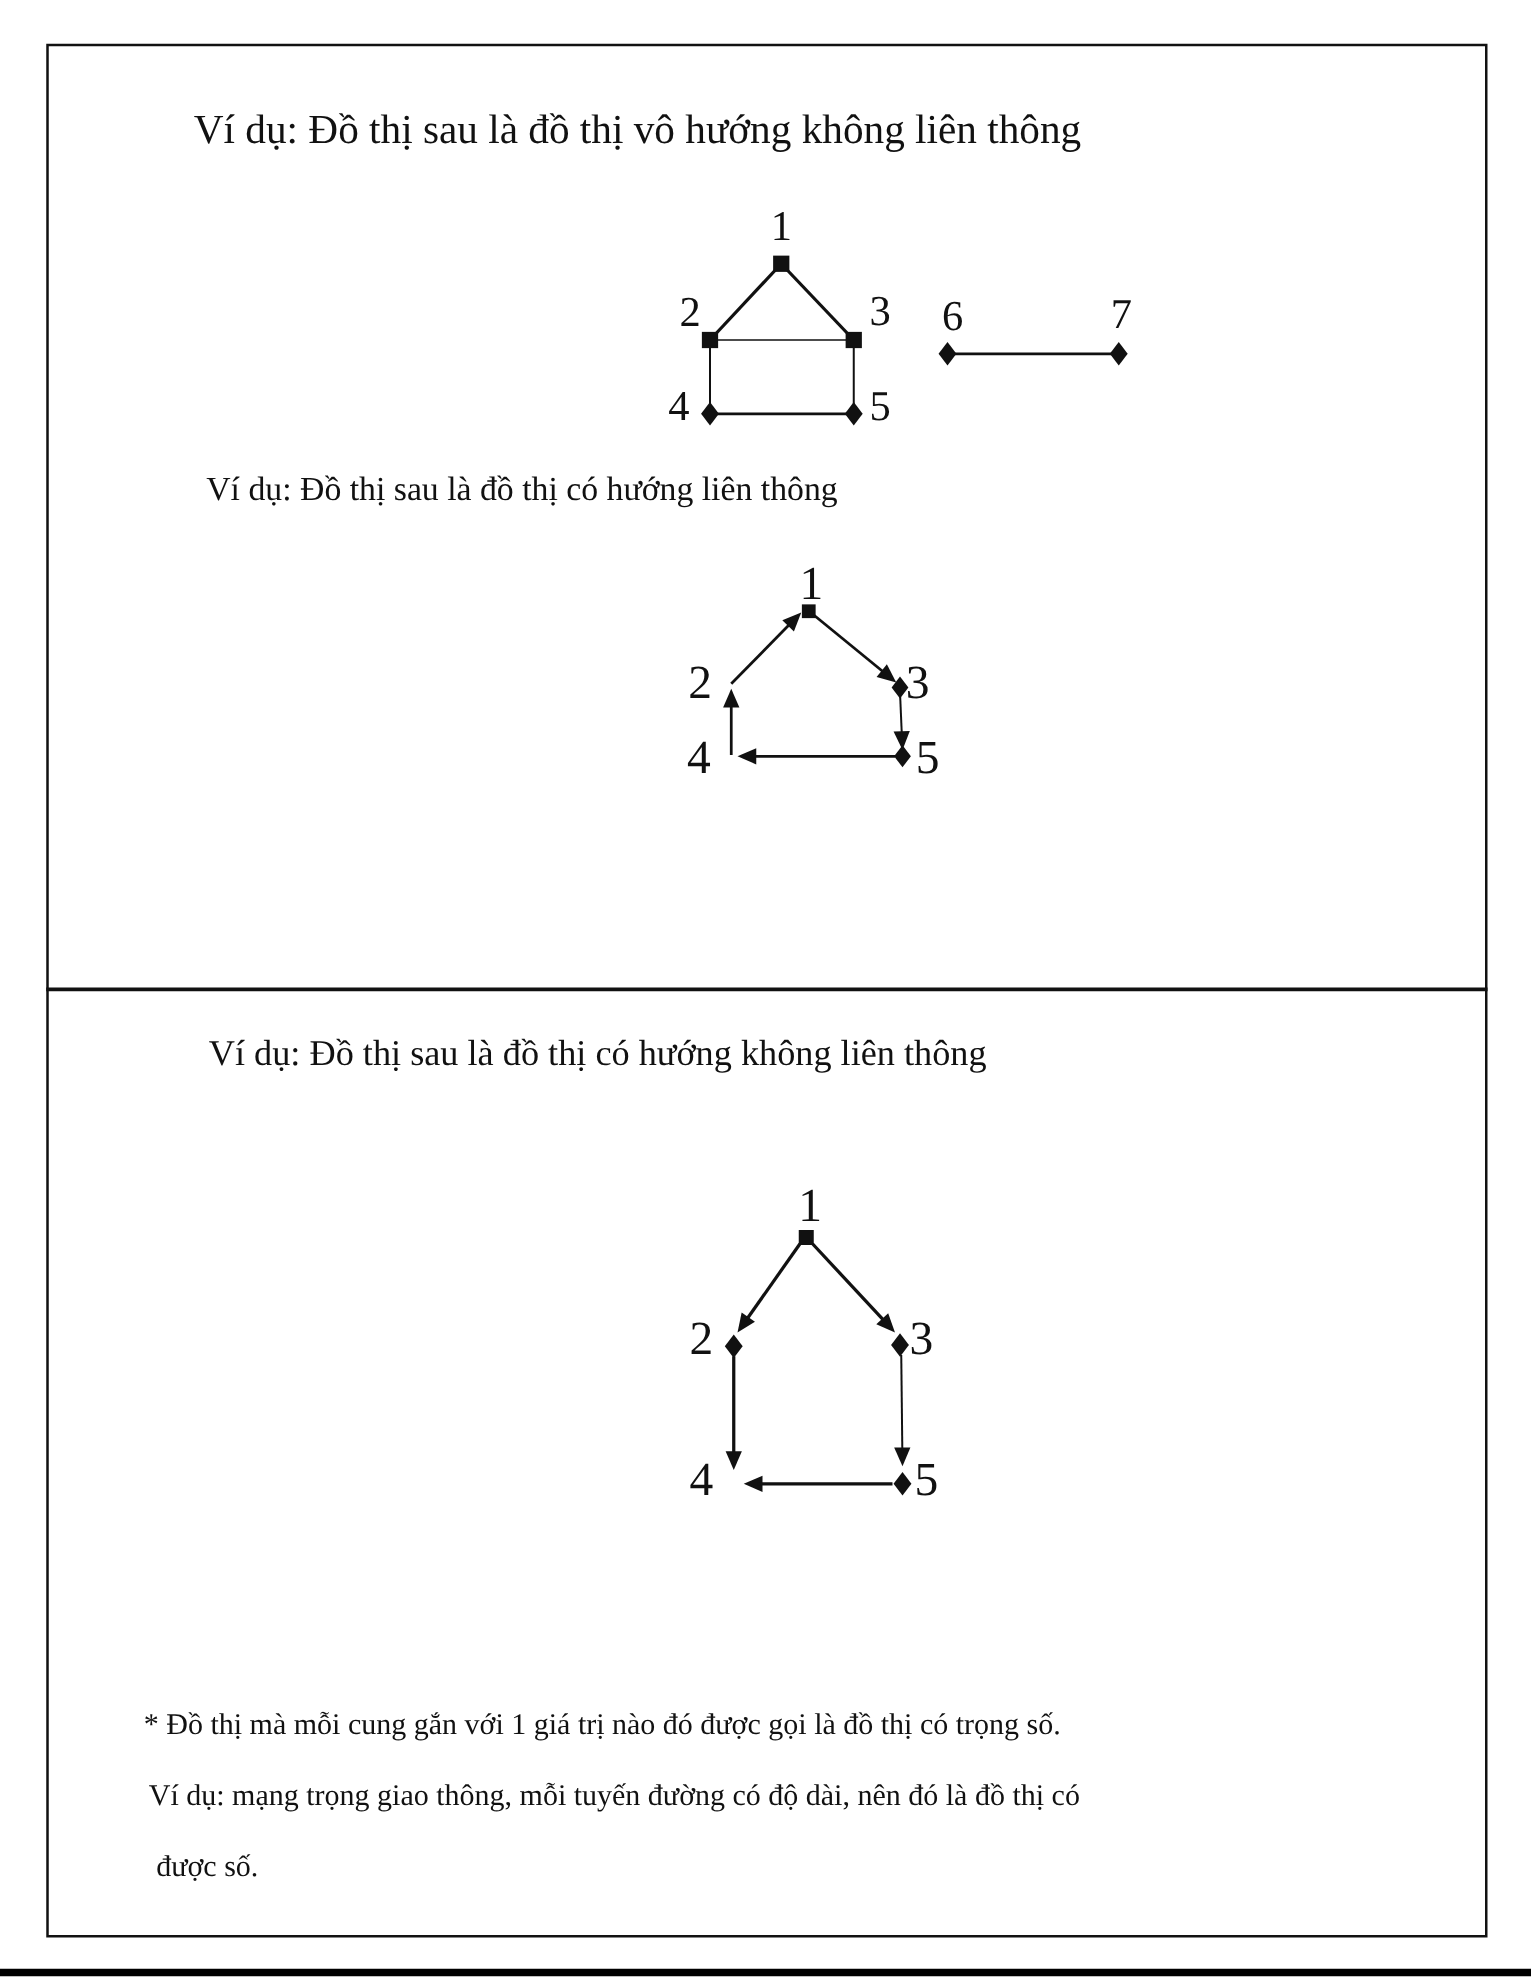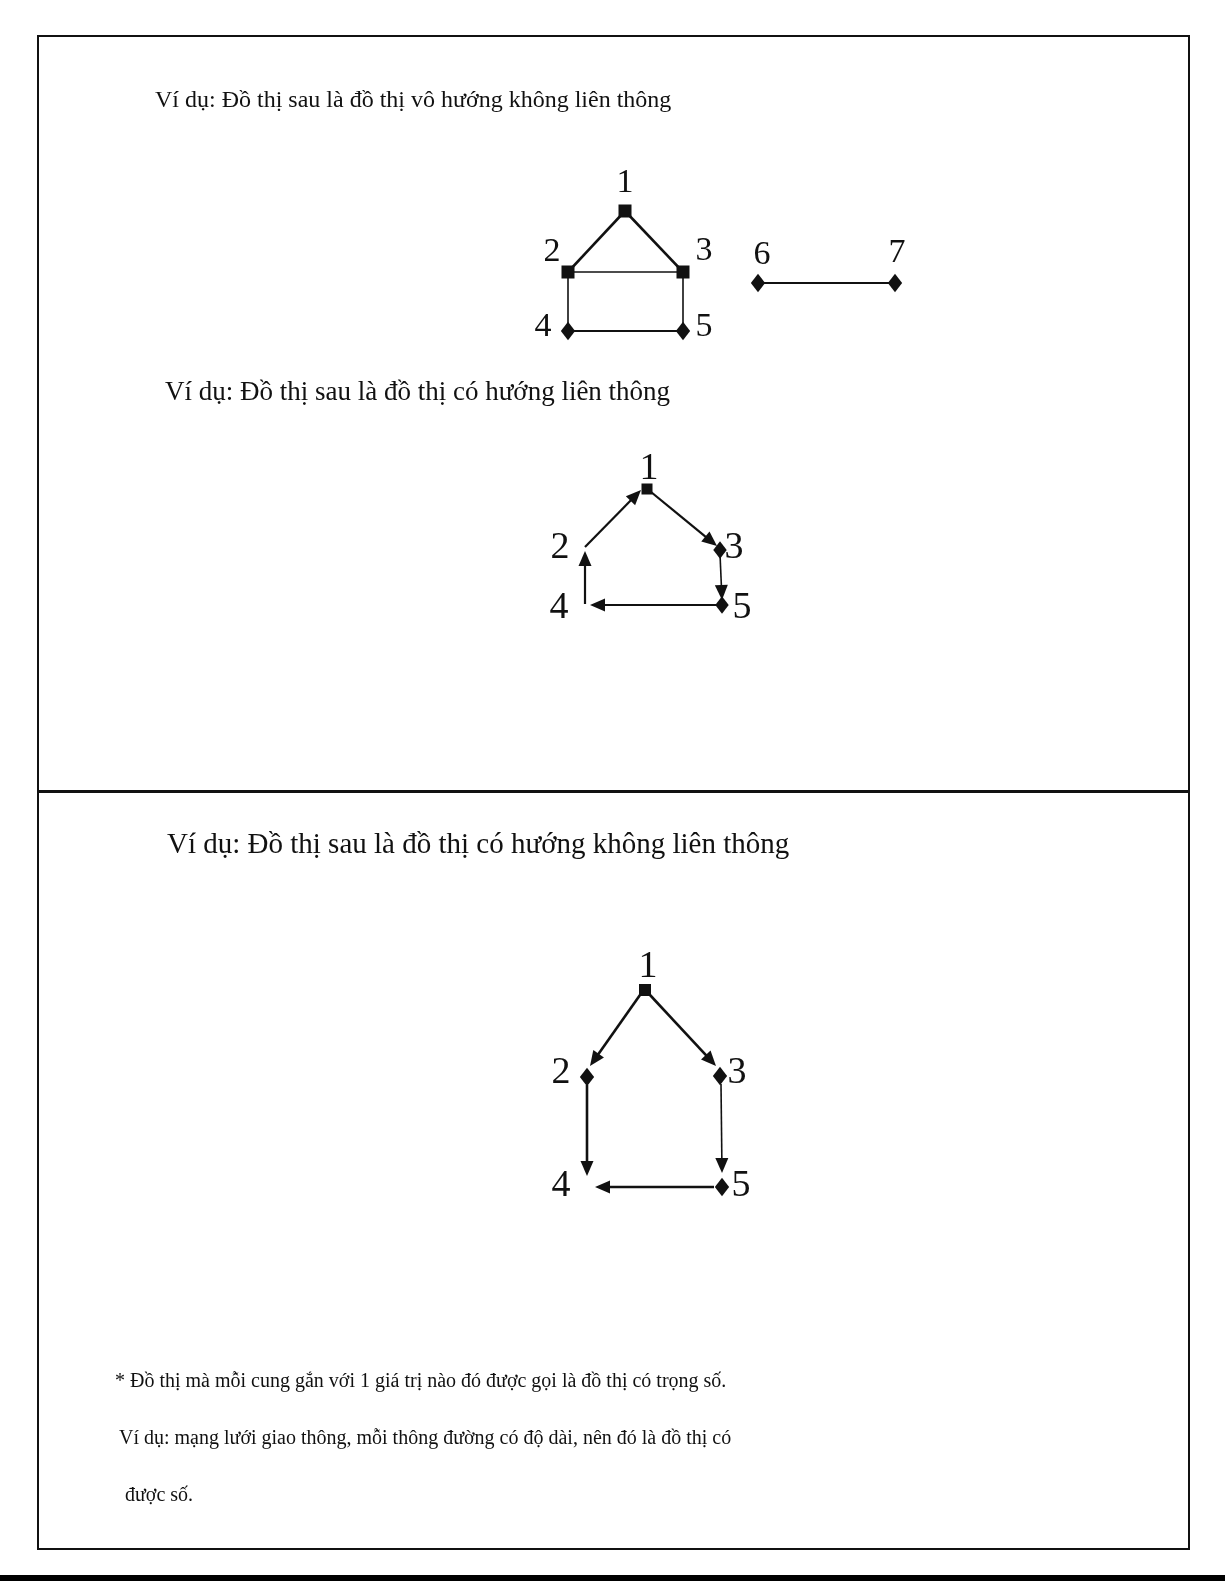--- a/index.html
+++ b/index.html
@@ -13,26 +13,26 @@
     position:absolute; left:37px; top:35px;
     width:1149px; height:1511px;
     border:2px solid #111111;
     background:transparent;
   }
   .divider {
     position:absolute; left:37px; top:790px;
     width:1153px; height:3px; background:#111111;
   }
   .title { position:absolute; white-space:nowrap; }
-  .t1 { left:155px; top:86px;  font-size:24px; }
+  .t1 { left:155px; top:86px;  font-size:33px; }
   .t2 { left:165px; top:376px; font-size:27px; }
   .t3 { left:167px; top:827px; font-size:29px; }
   .note {
     position:absolute; left:115px; top:1352px;
-    width:980px; font-size:20px; line-height:57px;
+    width:980px; font-size:24px; line-height:57px;
   }
   .note .l2 { padding-left:4px; }
   .note .l3 { padding-left:10px; }
   .bottom-bar {
     position:absolute; left:0; top:1575px;
     width:1225px; height:6px; background:#000000;
   }
   #graphs-svg { position:absolute; left:0; top:0; }
   #graphs-svg text {
     font-family:"Liberation Serif", serif;
@@ -113,17 +113,17 @@
       <polygon points="720,1066.65 727.14,1076 720,1085.35 712.86,1076"></polygon>
       <text x="737" y="1083" text-anchor="middle">3</text>
       <text x="561" y="1196" text-anchor="middle">4</text>
       <polygon points="722,1177.65 729.14,1187 722,1196.35 714.86,1187"></polygon>
       <text x="741" y="1196" text-anchor="middle">5</text>
     </g>
   </svg>
 
 <div class="note">
   <div class="l1">* Đồ thị mà mỗi cung gắn với 1 giá trị nào đó được gọi là đồ thị có trọng số.</div>
-  <div class="l2">Ví dụ: mạng lưới giao thông, mỗi thông đường có độ dài, nên đó là đồ thị có</div>
+  <div class="l2">Ví dụ: mạng trọng giao thông, mỗi tuyến đường có độ dài, nên đó là đồ thị có</div>
   <div class="l3">được số.</div>
 </div>
 
 <div class="bottom-bar"></div>
 
 </body></html>

